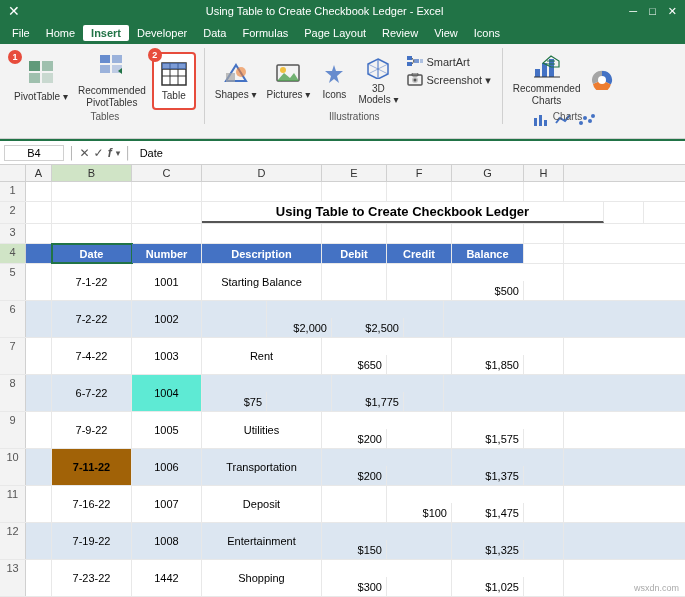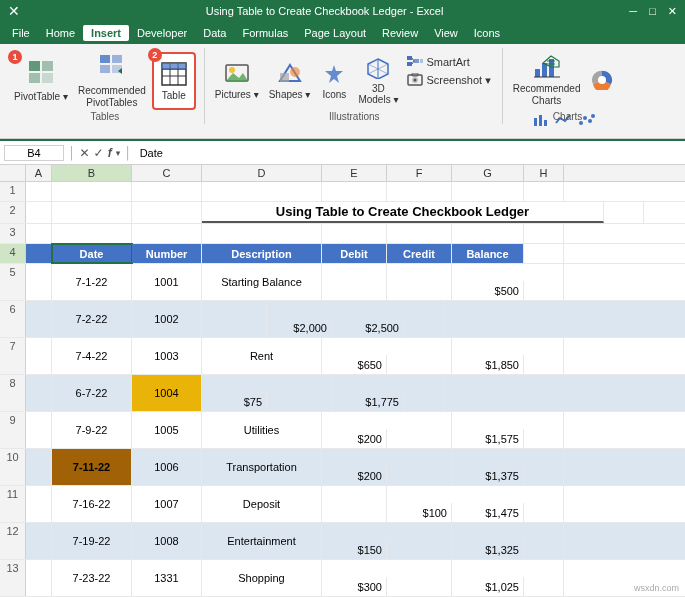--- a/index.html
+++ b/index.html
@@ -315,37 +315,37 @@
         </div>
         <div class="ribbon-group-label">Tables</div>
       </div>
 
       <div class="ribbon-group" style="min-width:200px;">
         <div style="display:flex; gap:2px; align-items:flex-start; padding-top:2px; width:100%;">
 
           <div class="ribbon-btn" style="min-width:40px;">
             <div>
               <svg width="24" height="22" viewBox="0 0 24 22">
+                <polygon points="12,2 22,18 2,18" fill="none" stroke="#4472c4" stroke-width="2"></polygon>
+                <circle cx="17" cy="9" r="5" fill="#ed7d31" opacity="0.6"></circle>
+                <rect x="2" y="10" width="9" height="9" fill="#a5a5a5" opacity="0.7"></rect>
+              </svg>
+            </div>
+            <div style="font-size:10px;">Shapes ▾</div>
+          </div>
+
+          <div class="ribbon-btn" style="min-width:40px;">
+            <div>
+              <svg width="24" height="22" viewBox="0 0 24 22">
                 <rect x="1" y="2" width="22" height="16" fill="none" stroke="#555" stroke-width="1.5" rx="1"></rect>
                 <circle cx="7" cy="7" r="3" fill="#f0c040"></circle>
                 <polygon points="1,18 8,10 14,15 18,10 23,18" fill="#50a050" opacity="0.8"></polygon>
               </svg>
             </div>
             <div style="font-size:10px;">Pictures ▾</div>
-          </div>
-
-          <div class="ribbon-btn" style="min-width:40px;">
-            <div>
-              <svg width="24" height="22" viewBox="0 0 24 22">
-                <polygon points="12,2 22,18 2,18" fill="none" stroke="#4472c4" stroke-width="2"></polygon>
-                <circle cx="17" cy="9" r="5" fill="#ed7d31" opacity="0.6"></circle>
-                <rect x="2" y="10" width="9" height="9" fill="#a5a5a5" opacity="0.7"></rect>
-              </svg>
-            </div>
-            <div style="font-size:10px;">Shapes ▾</div>
           </div>
 
           <div class="ribbon-btn" style="min-width:36px;">
             <div>
               <svg width="22" height="22" viewBox="0 0 22 22">
                 <polygon points="11,2 13,8 20,8 14,13 16,20 11,16 6,20 8,13 2,8 9,8" fill="#4472c4" opacity="0.8"></polygon>
               </svg>
             </div>
             <div style="font-size:10px;">Icons</div>
           </div>
@@ -554,21 +554,21 @@
     <div class="cell col-e cell-right">$650</div>
     <div class="cell col-f cell-center"></div>
     <div class="cell col-g cell-right">$1,850</div>
     <div class="cell col-h"></div>
   </div>
 
   <div class="sheet-row tbl-alt">
     <div class="row-num">8</div>
     <div class="cell col-a" style="background:#dce6f1;"></div>
     <div class="cell col-b cell-center" style="background:#dce6f1;">6-7-22</div>
-    <div class="cell col-c cell-center" style="background:#eab308;text-align:right;">1004</div>
+    <div class="cell col-c cell-center" style="background:#5eead4;text-align:right;">1004</div>
     <div class="cell col-e cell-right" style="background:#dce6f1;">$75</div>
     <div class="cell col-f cell-center" style="background:#dce6f1;"></div>
     <div class="cell col-g cell-right" style="background:#dce6f1;">$1,775</div>
     <div class="cell col-h" style="background:#dce6f1;"></div>
   </div>
 
   <div class="sheet-row tbl-white">
     <div class="row-num">9</div>
     <div class="cell col-a"></div>
     <div class="cell col-b cell-center">7-9-22</div>
@@ -613,21 +613,21 @@
     <div class="cell col-e cell-right" style="background:#dce6f1;">$150</div>
     <div class="cell col-f cell-center" style="background:#dce6f1;"></div>
     <div class="cell col-g cell-right" style="background:#dce6f1;">$1,325</div>
     <div class="cell col-h" style="background:#dce6f1;"></div>
   </div>
 
   <div class="sheet-row tbl-white">
     <div class="row-num">13</div>
     <div class="cell col-a"></div>
     <div class="cell col-b cell-center">7-23-22</div>
-    <div class="cell col-c cell-center">1331</div>
+    <div class="cell col-c cell-center">1442</div>
     <div class="cell col-d cell-center">Shopping</div>
     <div class="cell col-e cell-right">$300</div>
     <div class="cell col-f cell-center"></div>
     <div class="cell col-g cell-right">$1,025</div>
     <div class="cell col-h"></div>
   </div>
 
   <div class="sheet-row">
     <div class="row-num">14</div>
     <div class="cell col-a"></div>

